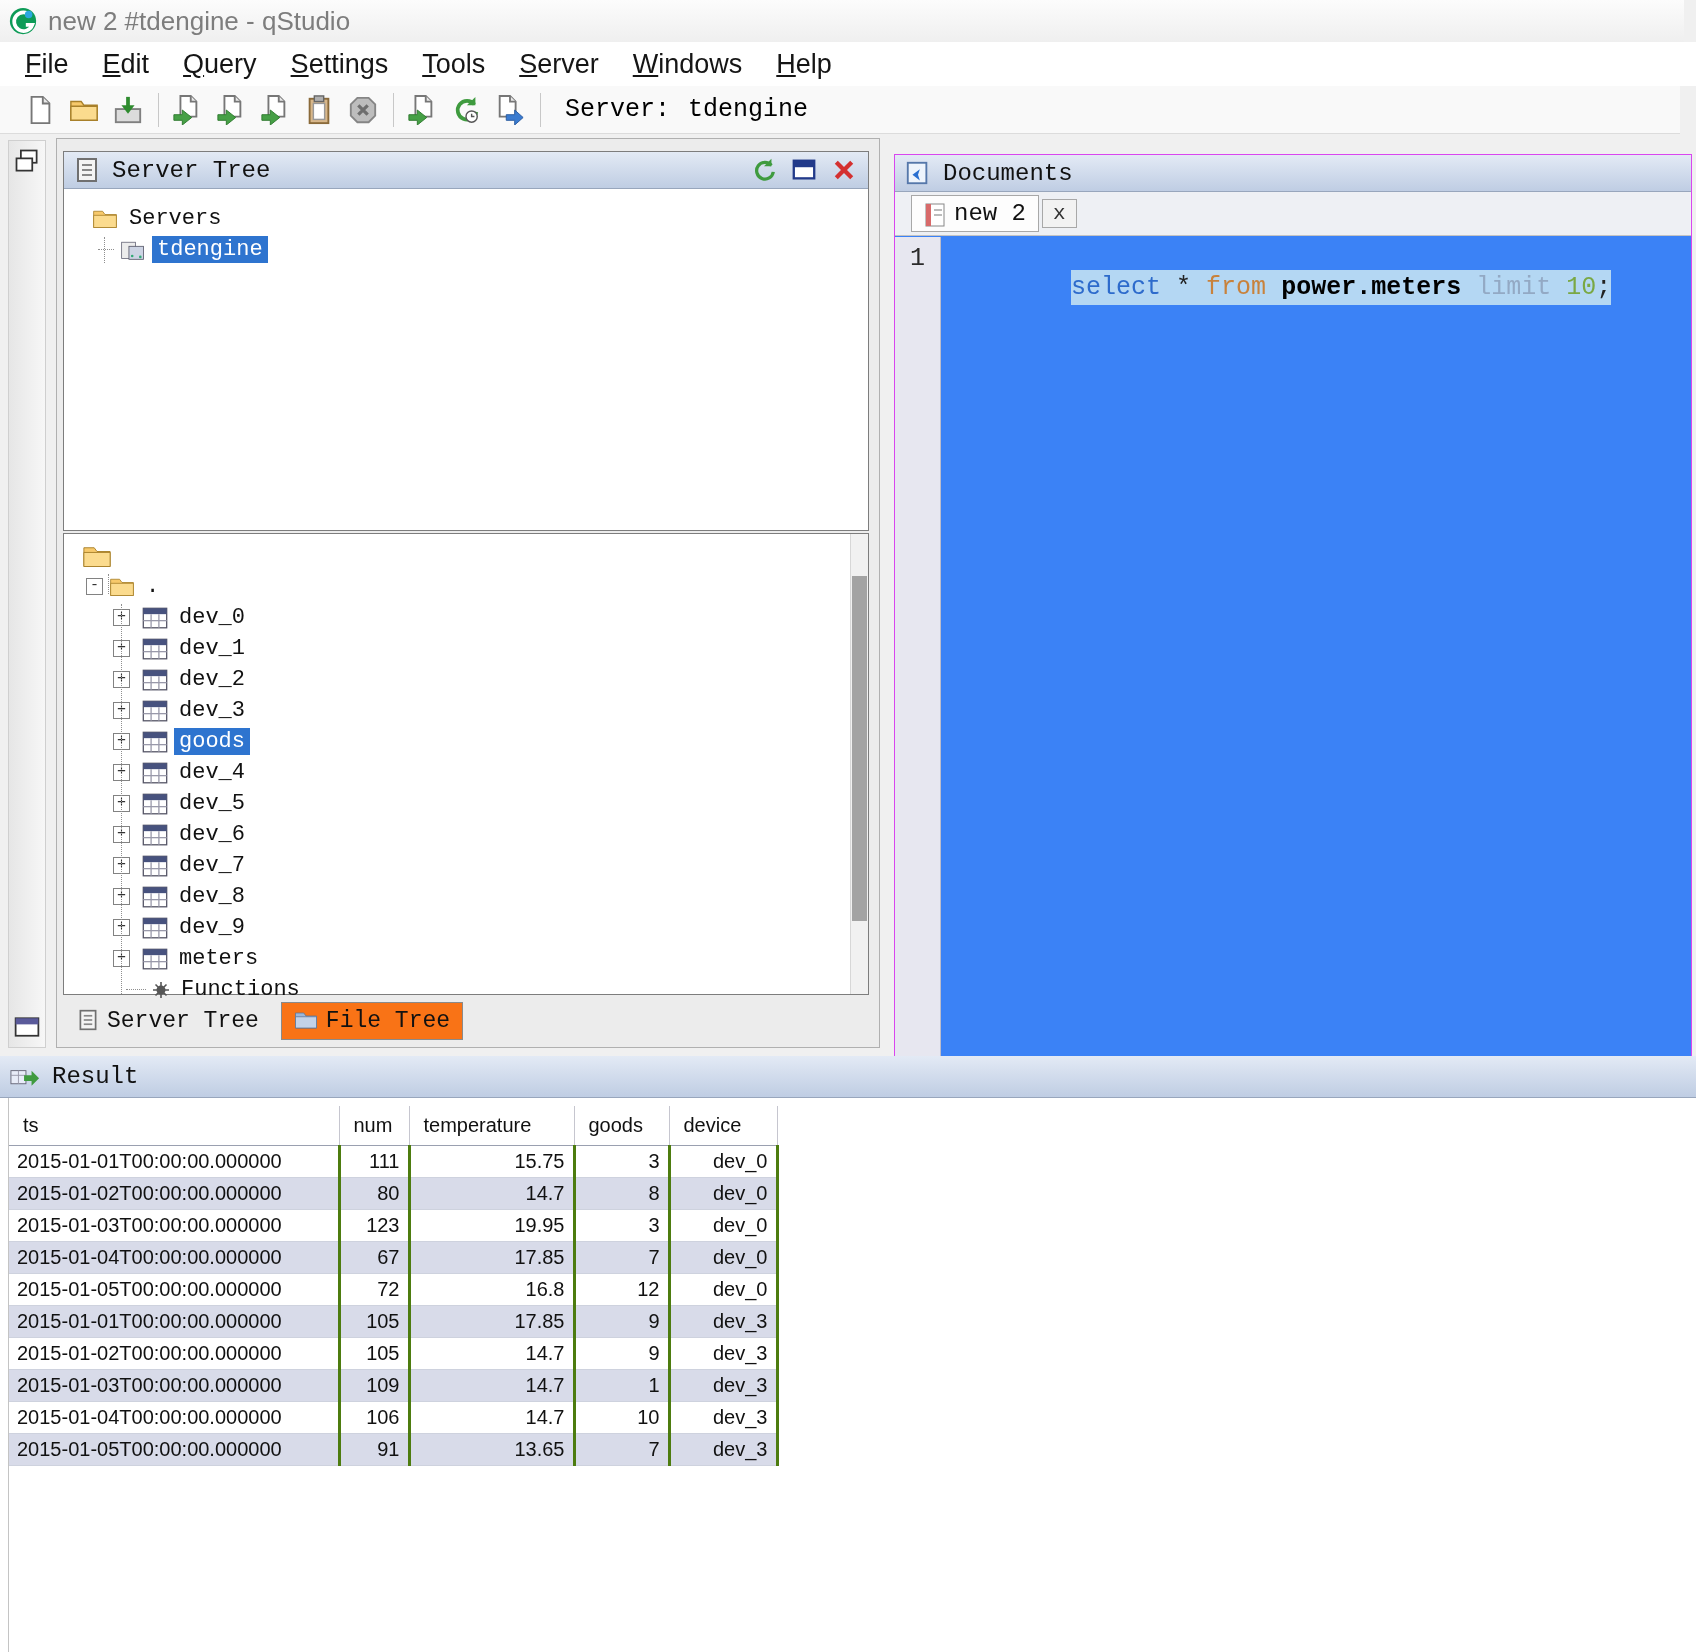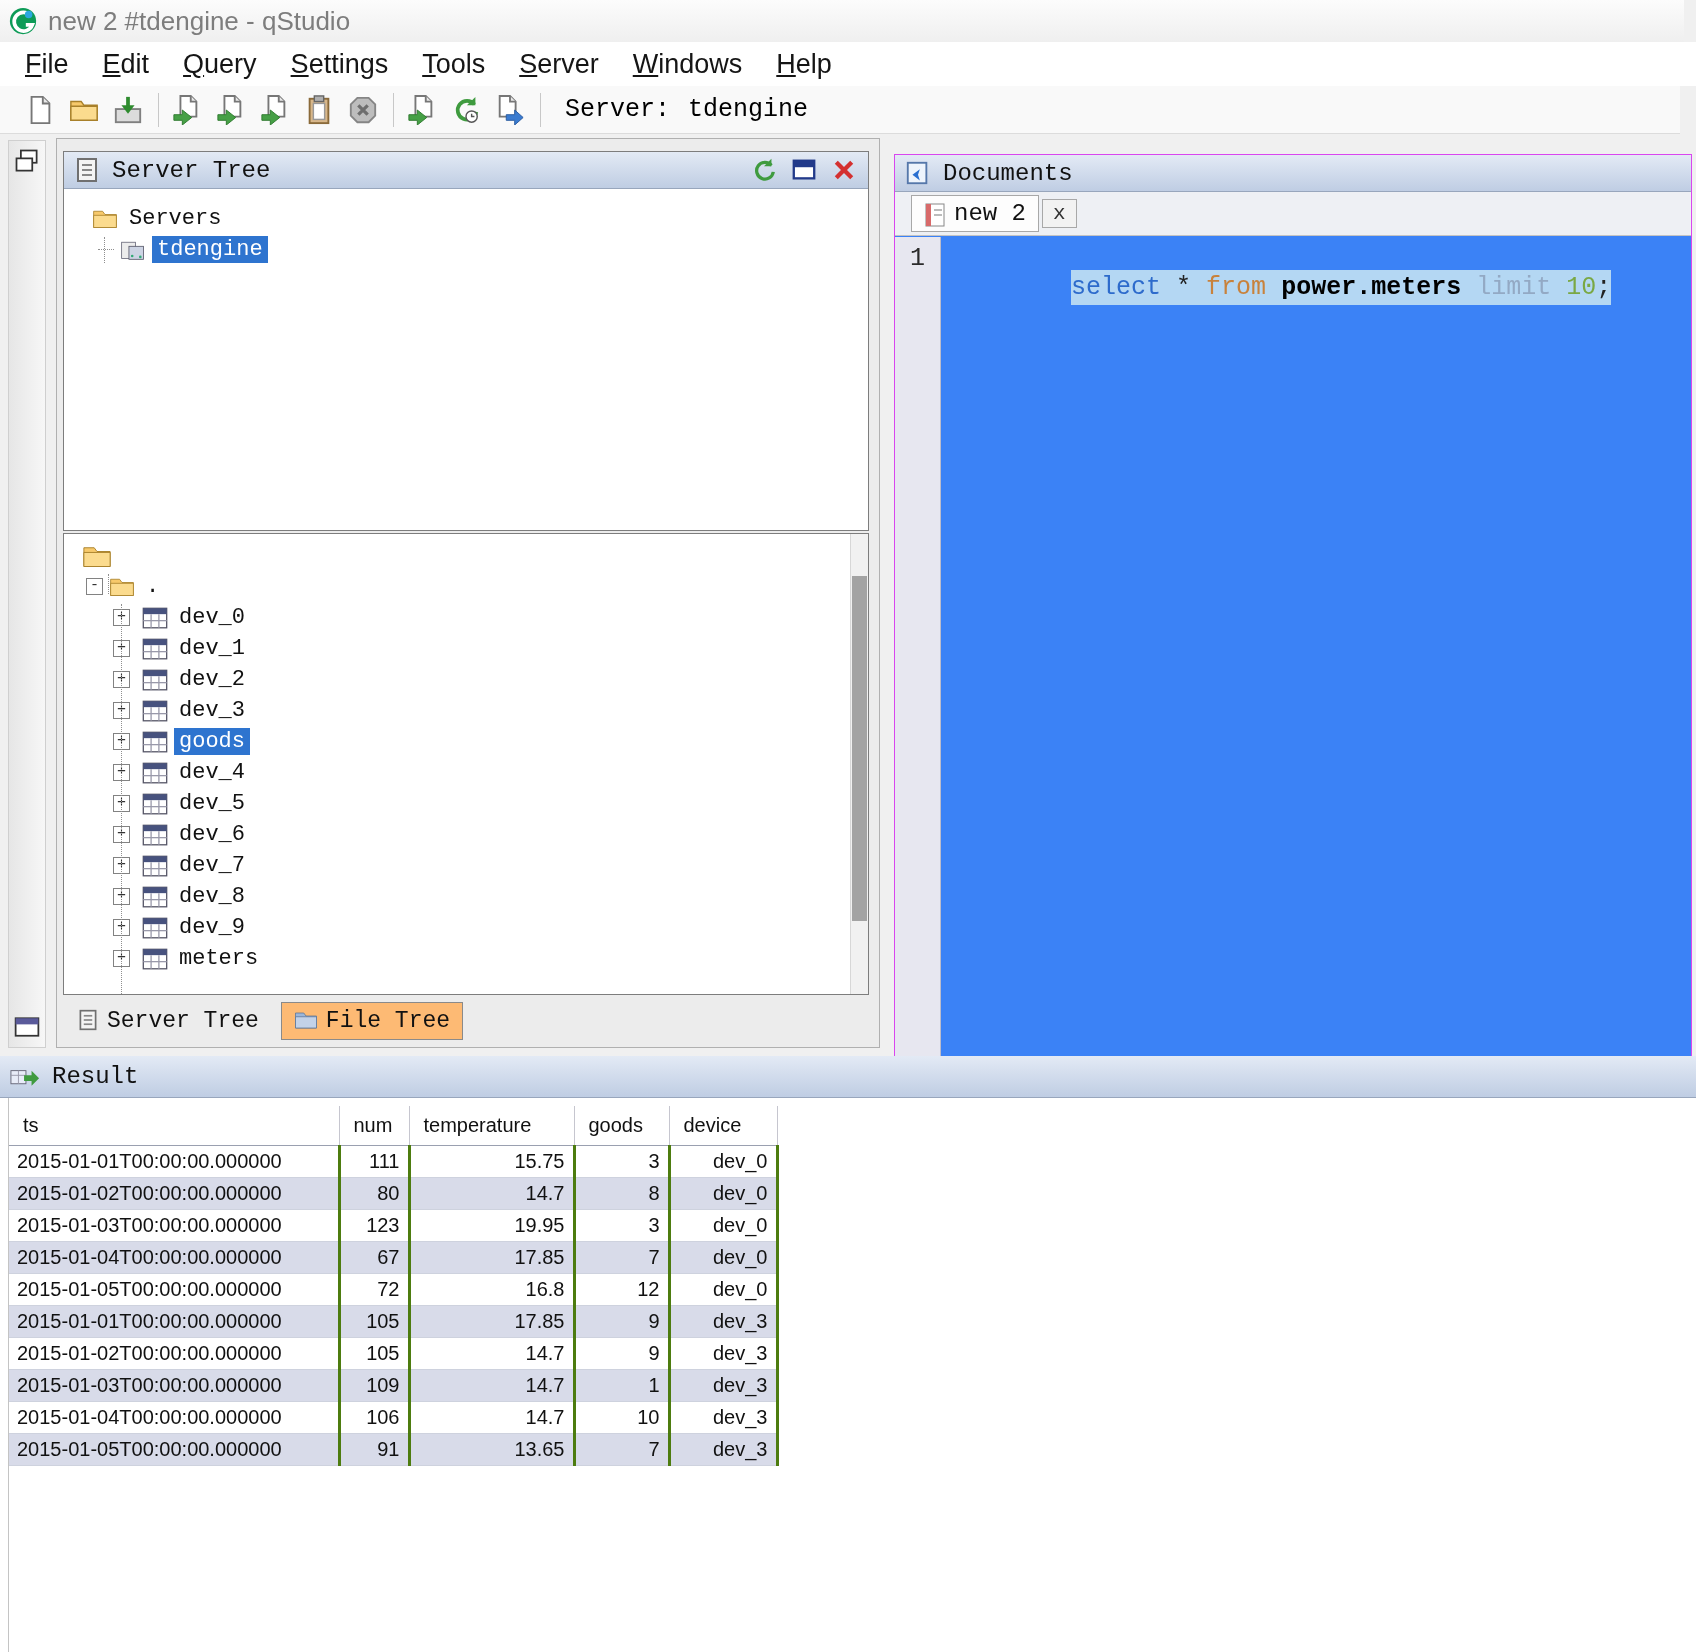--- a/index.html
+++ b/index.html
@@ -63,21 +63,21 @@
   .vguide { position:absolute; border-left:1px dotted #8f8f8f; width:0; }
 
   .ftree-scroll { position:absolute; top:0; right:0; bottom:0; width:18px; background:#f1f1f1;
     border-left:1px solid #d7d7d7; }
   .ftree-thumb { position:absolute; top:42px; left:1px; right:1px; height:345px; background:#a3a3a3; }
 
   .left-tabs { position:absolute; left:8px; top:860px; height:44px; display:flex; align-items:center; gap:10px;
     font-family:"Liberation Mono","DejaVu Sans Mono",monospace; font-size:23px; color:#111; }
   .ltab { display:flex; align-items:center; gap:8px; padding:5px 12px; }
   .ltab .tree-icon { margin:0; }
-  .ltab.active { border:1px solid #8a8a8a; background:#fdba74; }
+  .ltab.active { border:1px solid #8a8a8a; background:#f97316; }
 
   
   .right-panel { position:absolute; left:894px; top:154px; width:798px; height:910px;
     background:#3b82f6; border:1px solid #d946ef; }
   .doc-tabs { height:44px; background:#eef0f4; border-bottom:1px solid #c3c3c3;
     display:flex; align-items:center; padding-left:16px; }
   .doc-tab { display:flex; align-items:center; gap:8px; background:#fdfdfd; border:1px solid #a8a8a8;
     padding:4px 12px; font-family:"Liberation Mono","DejaVu Sans Mono",monospace; font-size:24px; color:#111; }
   .doc-tab .tree-icon { margin:0; width:22px; height:24px; }
   .doc-close { border:1px solid #a8a8a8; background:#f2f2f2; padding:2px 10px; margin-left:3px;
@@ -493,20 +493,30 @@
                   <rect x="1" y="1" width="18" height="15" fill="#fff" stroke="#556"></rect>
                   <rect x="1" y="1" width="18" height="4.5" fill="#47527e"></rect>
                   <line x1="1" y1="10.5" x2="19" y2="10.5" stroke="#99a"></line>
                   <line x1="7" y1="5.5" x2="7" y2="16" stroke="#99a"></line>
                   <line x1="13" y1="5.5" x2="13" y2="16" stroke="#99a"></line>
                 </svg>
               </span>
               <span class="tree-label">meters</span>
             </div>
           </div>
+        <div class="tree-row" style="padding-left:62px;">
+          <span class="stub" style="width:20px;"></span>
+          <span class="tree-icon" style="width:18px;height:18px;">
+            <svg viewBox="0 0 18 18">
+                <circle cx="9" cy="9" r="4.5" fill="#555"></circle>
+                <path d="M9 1v4M9 13v4M1 9h4M13 9h4M3.5 3.5l2.8 2.8M11.7 11.7l2.8 2.8M14.5 3.5l-2.8 2.8M6.3 11.7l-2.8 2.8" stroke="#555" stroke-width="1.6"></path>
+              </svg>
+          </span>
+          <span class="tree-label">Functions</span>
+        </div>
       </div>
       <div class="ftree-scroll">
         <div class="ftree-thumb"></div>
       </div>
     </div>
 
     <div class="left-tabs">
       <div class="ltab">
         <span class="tree-icon" style="width:22px;height:24px;">
           <svg viewBox="0 0 26 26">

